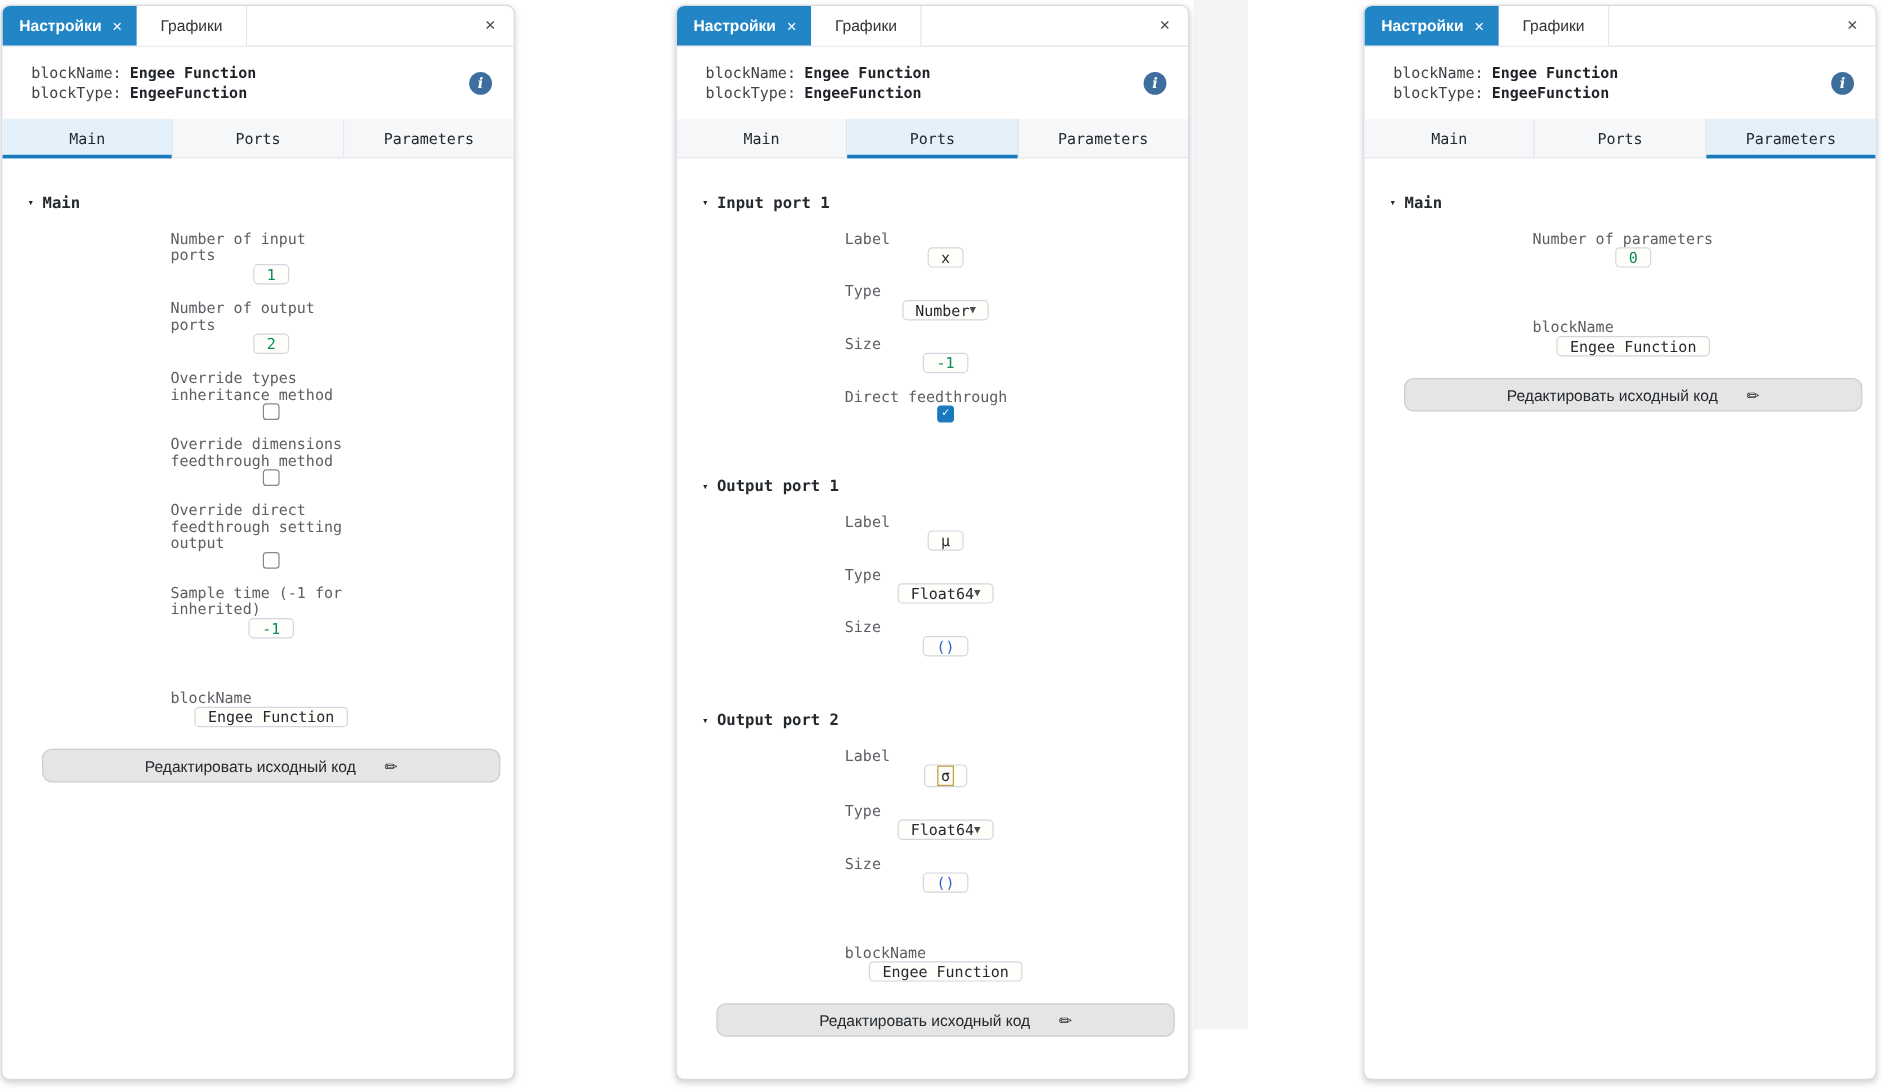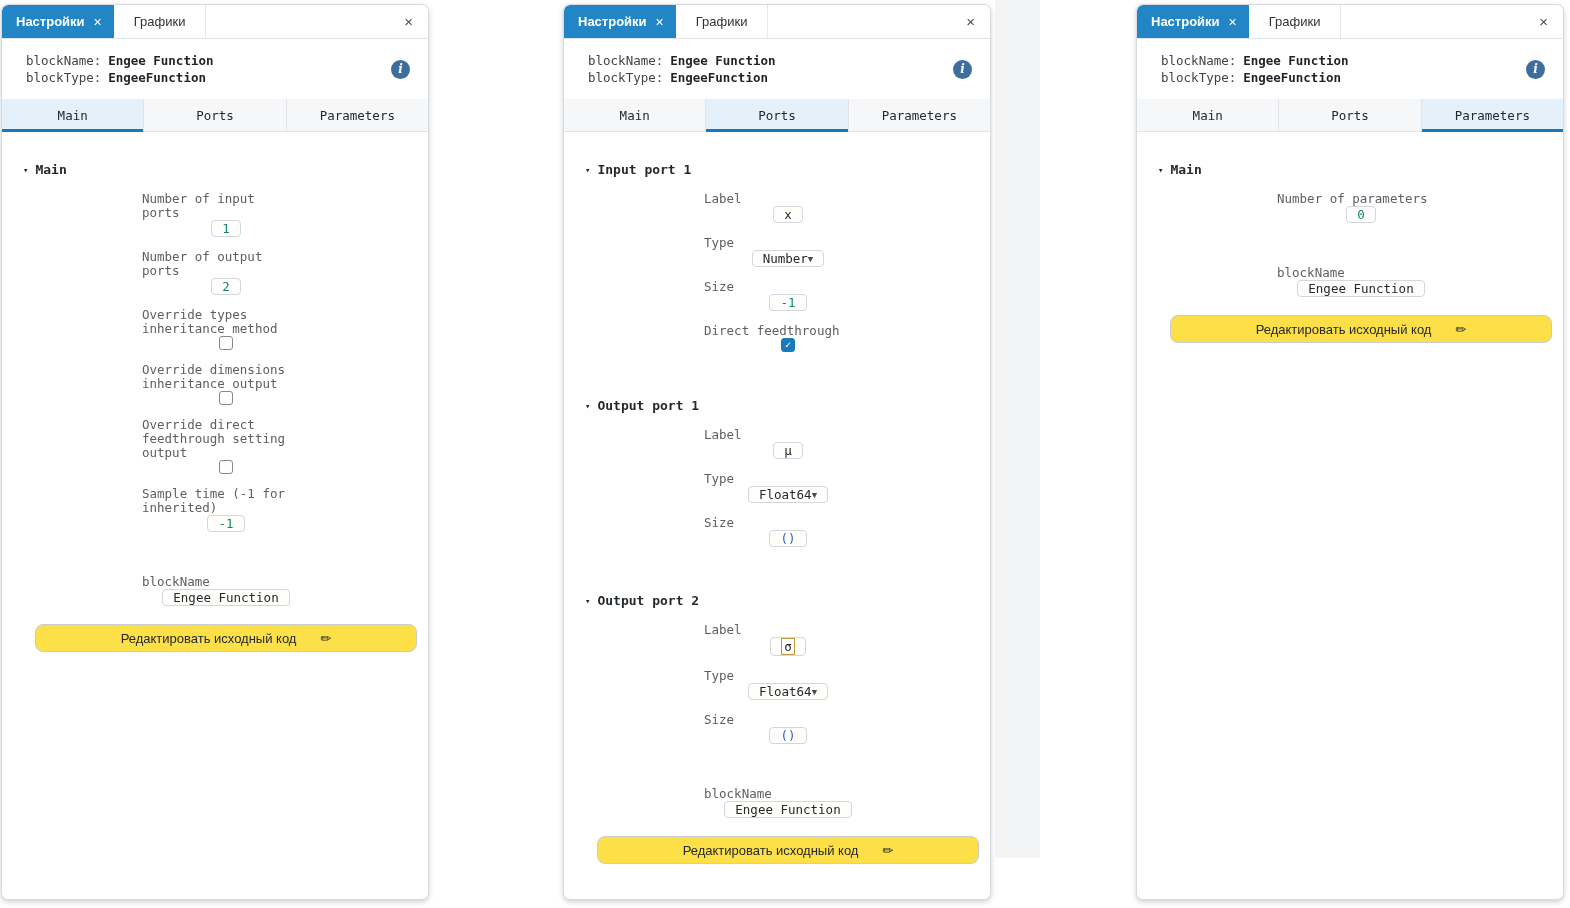--- a/index.html
+++ b/index.html
@@ -56,21 +56,21 @@
          display:flex;align-items:center;padding:0 10px;font-size:12.5px;color:#24292e;}
   .val-green{color:#0c8a68;}
   .val-blue{color:#2a63d6;}
   .select .arrow{margin-left:auto;font-size:9px;color:#4a4d52;}
   .checkbox{width:14px;height:14px;box-sizing:border-box;border:1.5px solid #85888e;border-radius:3px;background:#fff;
             display:flex;align-items:center;justify-content:center;}
   .checkbox.checked{background:#1879bd;border-color:#1879bd;}
   .checkbox .ck{color:#fff;font-size:10px;line-height:1;}
   .sp30{height:30px;}
   .btn{margin:18px 0 0 12px;width:calc(100% - 12px);height:28px;box-sizing:border-box;
-       border:1px solid #c9ccd2;border-radius:8px;background:#fde047;
+       border:1px solid #c9ccd2;border-radius:8px;background:#e5e5e5;
        font-family:"Liberation Sans",sans-serif;font-size:13px;color:#24292e;
        display:flex;align-items:center;justify-content:center;gap:24px;cursor:default;}
   .btn .pencil{font-size:13px;}
   .hl{border:1px solid #c19a3f;padding:0 2px;color:#1f2328;}
 </style>
 </head>
 <body>
 
 <div class="gapstrip"></div>
 
@@ -114,21 +114,21 @@
       <div class="row-label">Number of output ports</div>
       <div class="field">
           <span class="val-green">2</span>
         </div>
     </div>
     <div class="row">
       <div class="row-label">Override types inheritance method</div>
       <div class="checkbox"></div>
     </div>
     <div class="row">
-      <div class="row-label">Override dimensions inheritance output</div>
+      <div class="row-label">Override dimensions feedthrough method</div>
       <div class="checkbox"></div>
     </div>
     <div class="row">
       <div class="row-label">Override direct feedthrough setting output</div>
       <div class="checkbox"></div>
     </div>
     <div class="row">
       <div class="row-label">Sample time (-1 for inherited)</div>
       <div class="field">
           <span class="val-green">-1</span>

